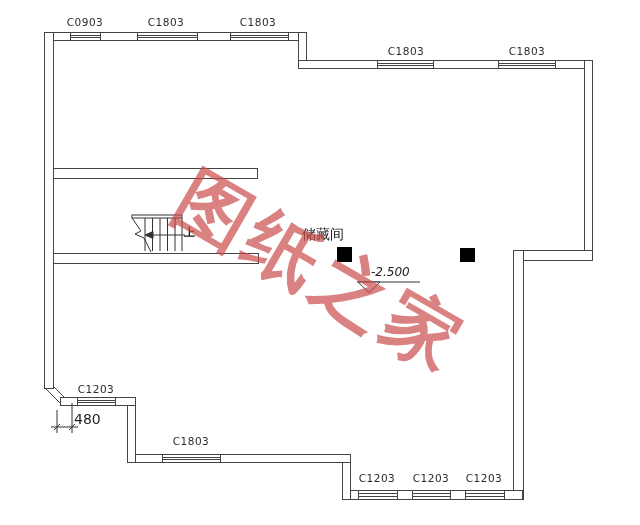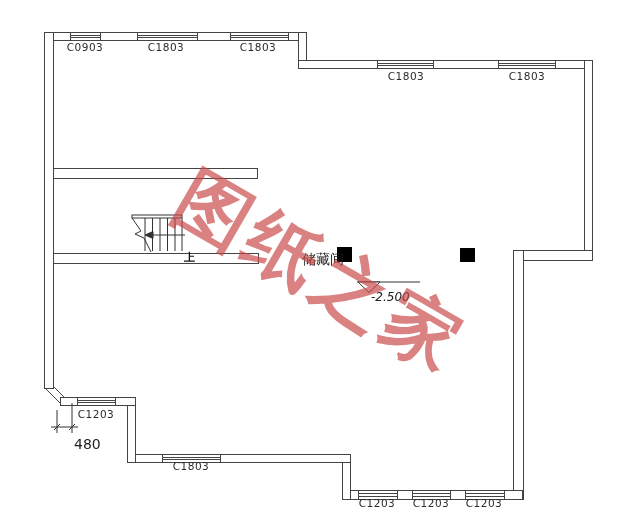--- a/index.html
+++ b/index.html
@@ -3,21 +3,21 @@
 <meta charset="utf-8">
 <style>
   html,body{margin:0;padding:0;background:#ffffff;}
   .stage{
     position:relative;width:640px;height:525px;background:#ffffff;overflow:hidden;
     font-family:"DejaVu Sans", sans-serif;
   }
   svg{position:absolute;left:0;top:0;}
   .lbl{
     position:absolute;font:10.5px/1 "DejaVu Sans", sans-serif;color:#2b2b2b;
-    white-space:nowrap;letter-spacing:0.5px;margin-top:25px;
+    white-space:nowrap;letter-spacing:0.5px;
   }
   .center{transform:translateX(-50%);}
   .room-lbl{font-size:14px;font-weight:normal;color:#1a1a1a;letter-spacing:0;}
   .level-lbl{font-size:12px;color:#222;letter-spacing:0;font-style:italic;}
   .dir-lbl{font-size:11px;font-weight:bold;color:#111;}
   .dim-lbl{font-size:14px;color:#222;letter-spacing:0;}
   .watermark{
     position:absolute;left:206px;top:150px;
     transform:rotate(30deg);transform-origin:0 0;
     font-size:74px;font-weight:bold;letter-spacing:6px;white-space:nowrap;

